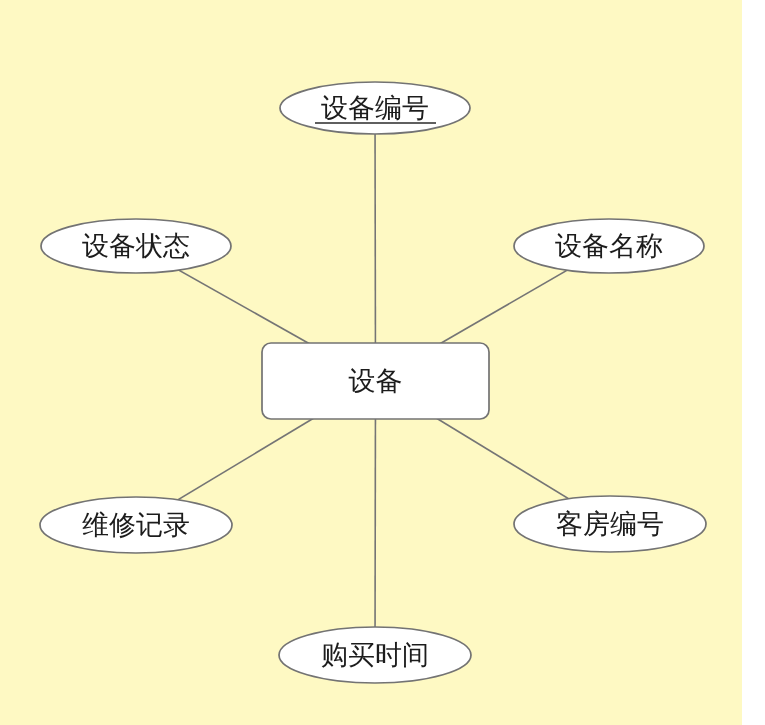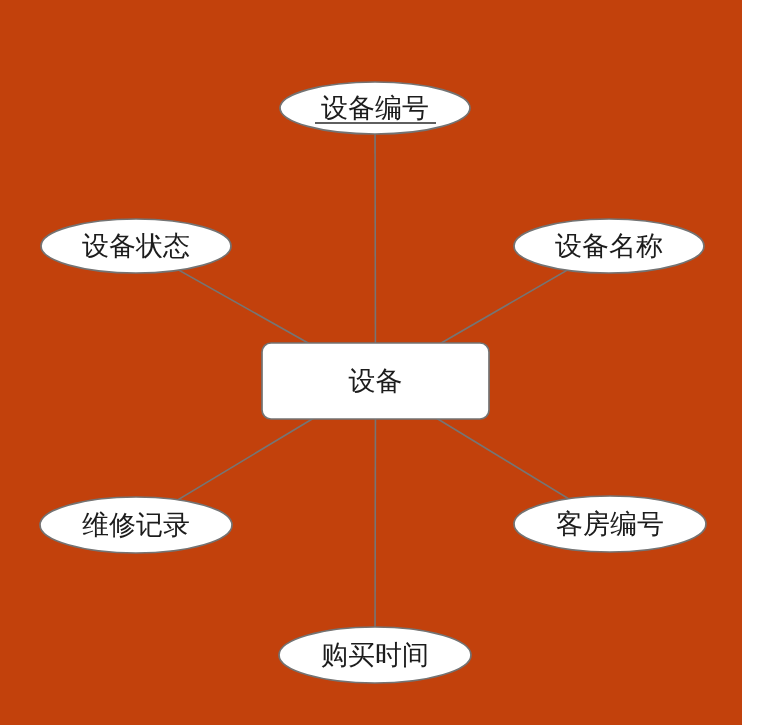--- a/index.html
+++ b/index.html
@@ -4,21 +4,21 @@
 <style>
   html, body {
     margin: 0;
     padding: 0;
     background: #ffffff;
   }
   .canvas {
     position: relative;
     width: 742px;
     height: 725px;
-    background: #c2410c;
+    background: #fef9c3;
     overflow: hidden;
     font-family: "DejaVu Serif", "Liberation Serif", serif;
   }
   svg { display: block; }
   .connector {
     stroke: #757575;
     stroke-width: 1.6;
     fill: none;
   }
   .shape {

